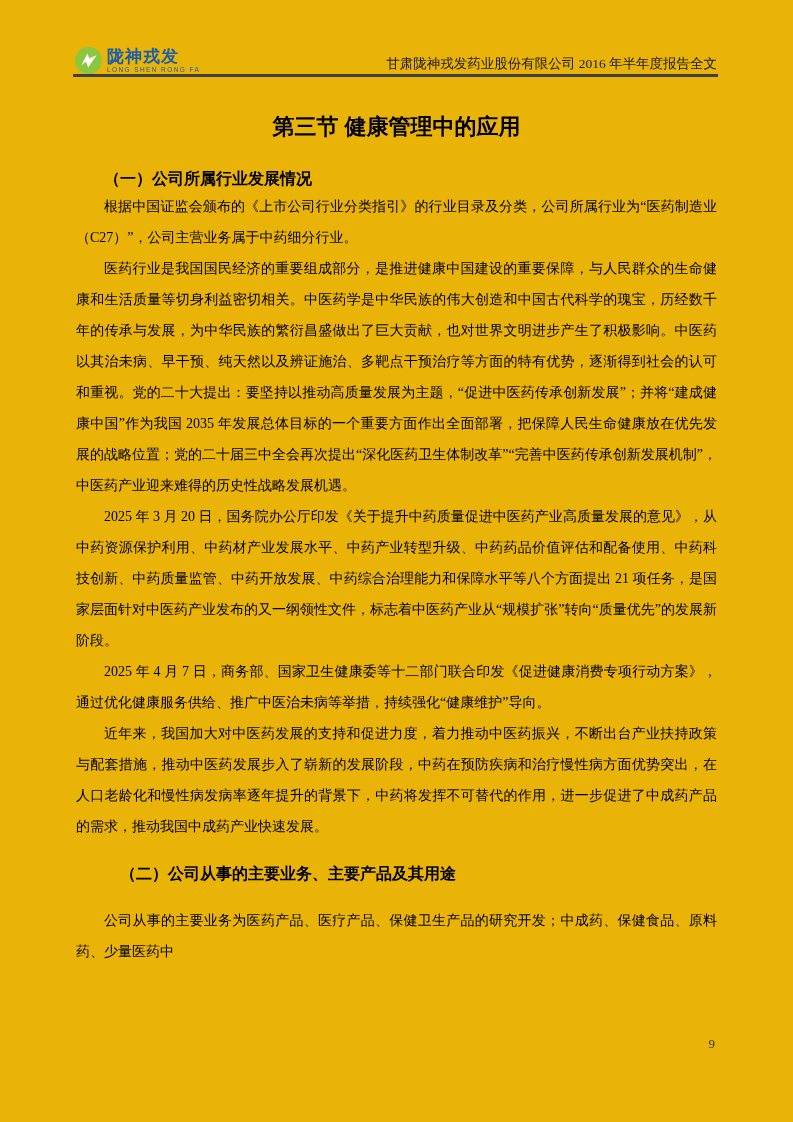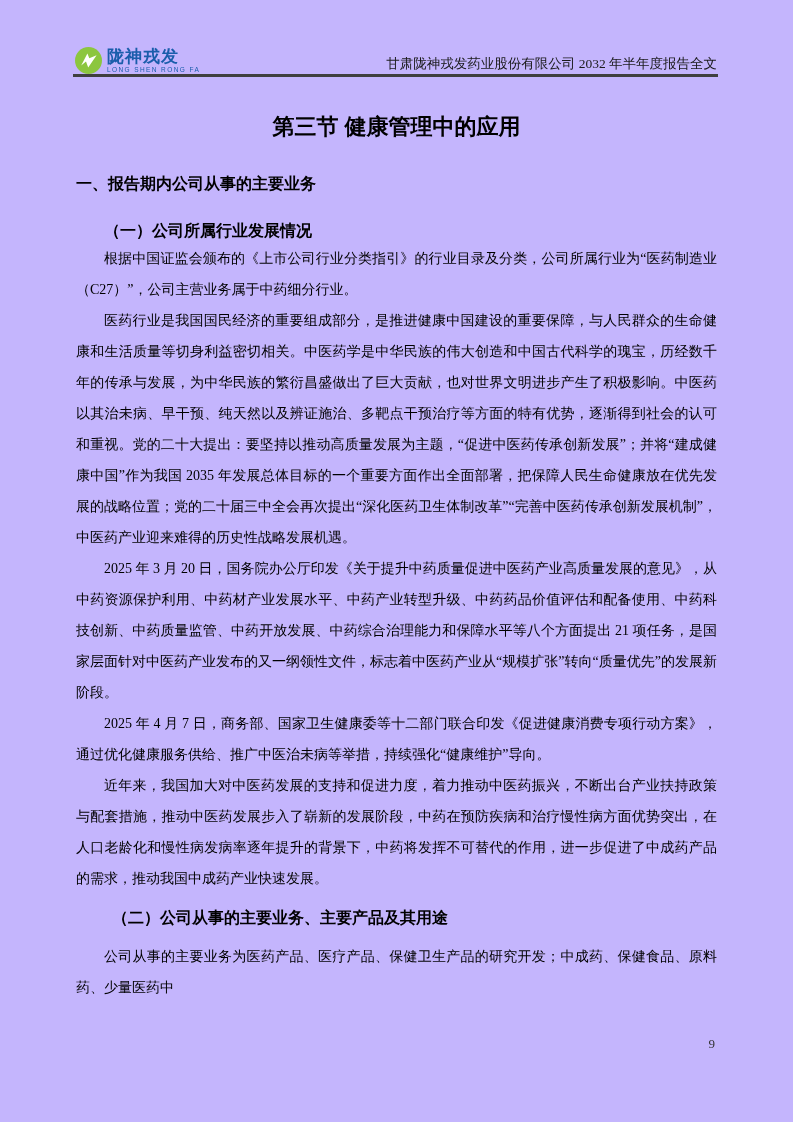--- a/index.html
+++ b/index.html
@@ -1,20 +1,20 @@
 <!DOCTYPE html>
 <html lang="zh"><head>
 <meta charset="utf-8">
 <style>
   html, body { margin: 0; padding: 0; background: #ffffff; }
   .page {
     position: relative;
     width: 793px;
     height: 1122px;
-    background: #c4b5fd;
+    background: #eab308;
     overflow: hidden;
     font-family: "Liberation Serif", "DejaVu Serif", serif;
     color: #000000;
   }
 
   
   .header {
     position: absolute;
     left: 75px;
     right: 76px;
@@ -84,21 +84,21 @@
   .subsection-heading {
     margin: 24px 0 0 0;
     font-family: "Liberation Sans", "DejaVu Sans", sans-serif;
     font-weight: bold;
     font-size: 16px;
     line-height: 22px;
     text-indent: 28px;
     color: #000;
   }
   .subsection-heading.inflow {
-    margin: 8px;
+    margin: 16px;
     line-height: 31px;
   }
   p.body-para {
     margin: 0;
     font-size: 14px;
     line-height: 31px;
     text-align: justify;
     text-indent: 28px;
     color: #000;
     word-break: break-all;
@@ -125,27 +125,26 @@
         <svg width="27" height="27" viewBox="0 0 27 27" xmlns="http://www.w3.org/2000/svg">
           <circle cx="13.5" cy="13.5" r="13.5" fill="#8cc63f"></circle>
           <path d="M6.2 18.5 L12.4 6.5 L14.3 11.3 L21.6 8.2 L13.2 20.4 L11.0 14.6 Z" fill="#ffffff"></path>
         </svg>
       </span>
       <span class="logo-textcol">
         <span class="logo-cn">陇神戎发</span>
         <span class="logo-en">LONG SHEN RONG FA</span>
       </span>
     </div>
-    <div class="header-title">甘肃陇神戎发药业股份有限公司 2032 年半年度报告全文</div>
+    <div class="header-title">甘肃陇神戎发药业股份有限公司 2016 年半年度报告全文</div>
   </div>
   <div class="header-rule"></div>
 
   <div class="content">
     <h1 class="page-title">第三节 健康管理中的应用</h1>
-    <h2 class="section-heading">一、报告期内公司从事的主要业务</h2>
     <h3 class="subsection-heading">（一）公司所属行业发展情况</h3>
     <p class="body-para first">根据中国证监会颁布的《上市公司行业分类指引》的行业目录及分类，公司所属行业为“医药制造业（C27）”，公司主营业务属于中药细分行业。</p>
     <p class="body-para">医药行业是我国国民经济的重要组成部分，是推进健康中国建设的重要保障，与人民群众的生命健康和生活质量等切身利益密切相关。中医药学是中华民族的伟大创造和中国古代科学的瑰宝，历经数千年的传承与发展，为中华民族的繁衍昌盛做出了巨大贡献，也对世界文明进步产生了积极影响。中医药以其治未病、早干预、纯天然以及辨证施治、多靶点干预治疗等方面的特有优势，逐渐得到社会的认可和重视。党的二十大提出：要坚持以推动高质量发展为主题，“促进中医药传承创新发展”；并将“建成健康中国”作为我国 2035 年发展总体目标的一个重要方面作出全面部署，把保障人民生命健康放在优先发展的战略位置；党的二十届三中全会再次提出“深化医药卫生体制改革”“完善中医药传承创新发展机制”，中医药产业迎来难得的历史性战略发展机遇。</p>
     <p class="body-para">2025 年 3 月 20 日，国务院办公厅印发《关于提升中药质量促进中医药产业高质量发展的意见》，从中药资源保护利用、中药材产业发展水平、中药产业转型升级、中药药品价值评估和配备使用、中药科技创新、中药质量监管、中药开放发展、中药综合治理能力和保障水平等八个方面提出 21 项任务，是国家层面针对中医药产业发布的又一纲领性文件，标志着中医药产业从“规模扩张”转向“质量优先”的发展新阶段。</p>
     <p class="body-para">2025 年 4 月 7 日，商务部、国家卫生健康委等十二部门联合印发《促进健康消费专项行动方案》，通过优化健康服务供给、推广中医治未病等举措，持续强化“健康维护”导向。</p>
     <p class="body-para">近年来，我国加大对中医药发展的支持和促进力度，着力推动中医药振兴，不断出台产业扶持政策与配套措施，推动中医药发展步入了崭新的发展阶段，中药在预防疾病和治疗慢性病方面优势突出，在人口老龄化和慢性病发病率逐年提升的背景下，中药将发挥不可替代的作用，进一步促进了中成药产品的需求，推动我国中成药产业快速发展。</p>
     <h3 class="subsection-heading inflow">（二）公司从事的主要业务、主要产品及其用途</h3>
     <p class="body-para">公司从事的主要业务为医药产品、医疗产品、保健卫生产品的研究开发；中成药、保健食品、原料药、少量医药中</p>
   </div>
 

